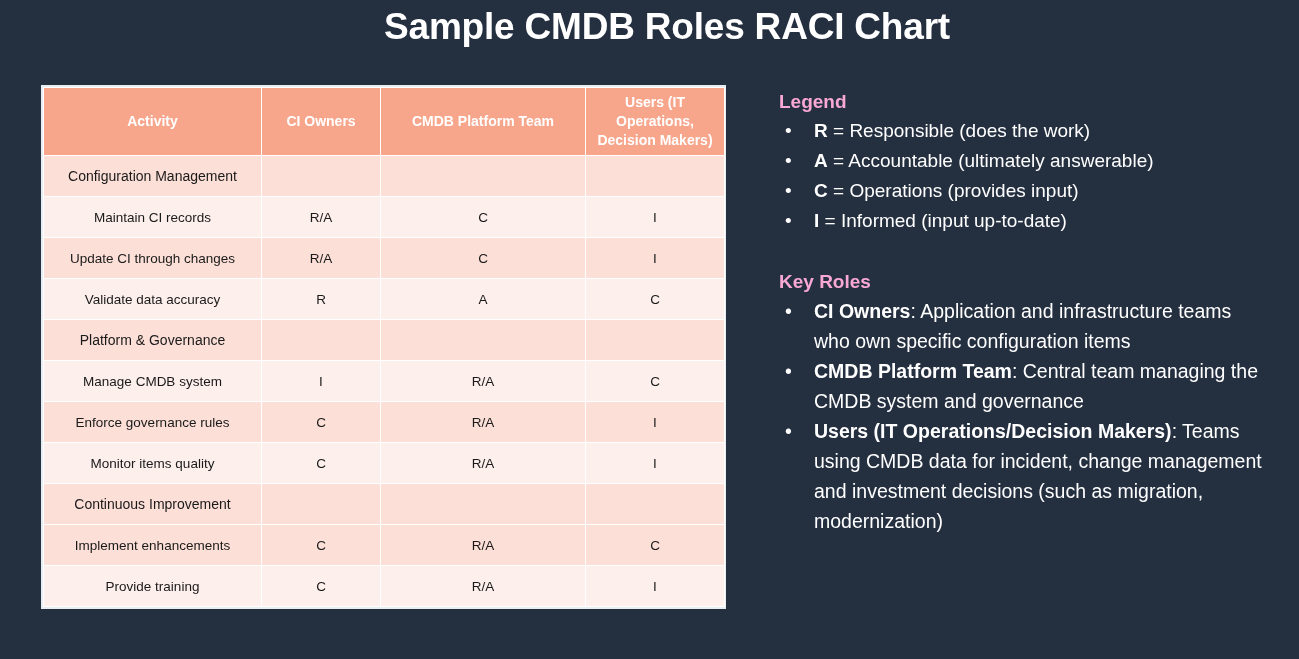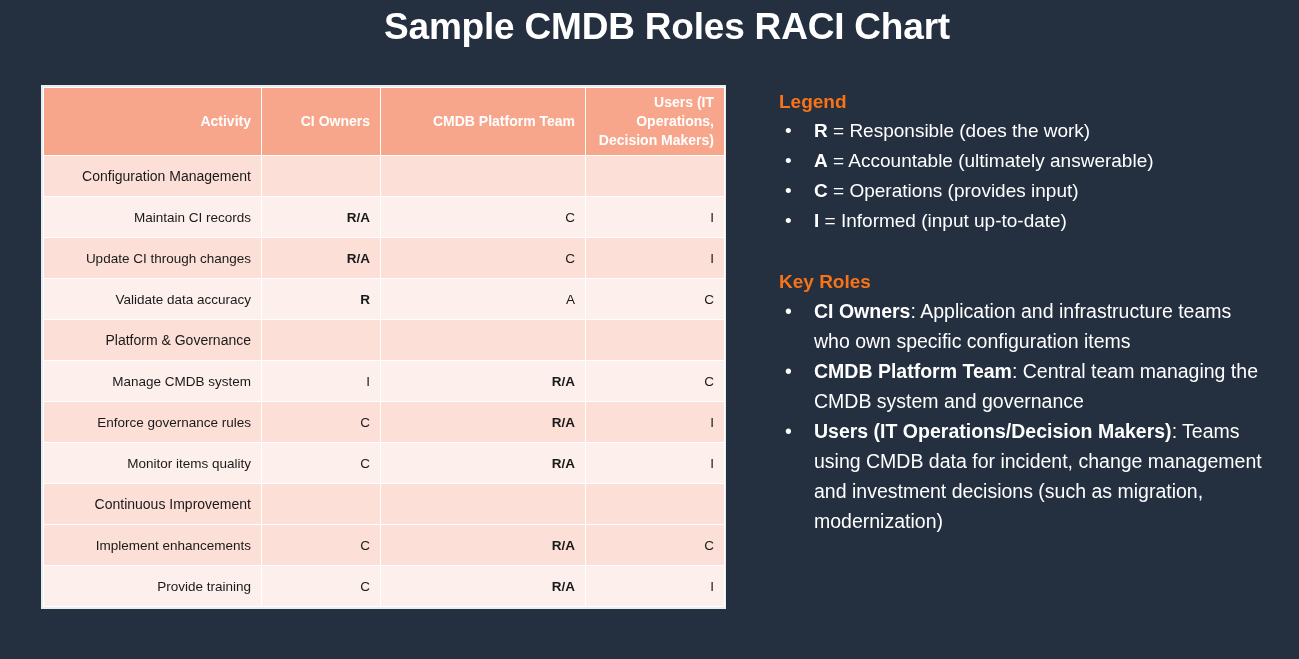--- a/index.html
+++ b/index.html
@@ -39,42 +39,42 @@
   table.raci col.c-ci       { width: 119px; }
   table.raci col.c-platform { width: 205px; }
   table.raci col.c-users    { width: 139px; }
 
   table.raci th, table.raci td {
     border: 1px solid #FFFFFF;
     padding: 0 10px;
     vertical-align: middle;
     font-size: 13.5px;
     color: #1A1A1A;
-    text-align: right;
+    text-align: center;
   }
   table.raci thead th {
     background: #F7A68C;
     color: #FFFFFF;
     font-weight: bold;
     height: 68px;
     line-height: 19px;
     font-size: 14px;
   }
   table.raci thead th.wrap-users { line-height: 19px; }
 
   tr.r-light td { background: #FDEFEC; height: 41px; }
   tr.r-dark  td { background: #FCDFD7; height: 41px; }
   tr.r-section td { font-weight: normal; font-size: 14px; }
   td.val { font-size: 13.5px; }
-  td.val.bold { font-weight: bold; }
+  td.val.bold { font-weight: normal; }
 
   
   .panel { position: absolute; left: 779px; top: 90px; width: 500px; }
   .panel-head {
-    color: #f97316;
+    color: #f9a8d4;
     font-weight: bold;
     font-size: 19px;
     line-height: 24px;
     margin-bottom: 2px;
   }
   ul.bullets { list-style: none; }
   ul.bullets li {
     position: relative;
     color: #FFFFFF;
     font-size: 19px;

